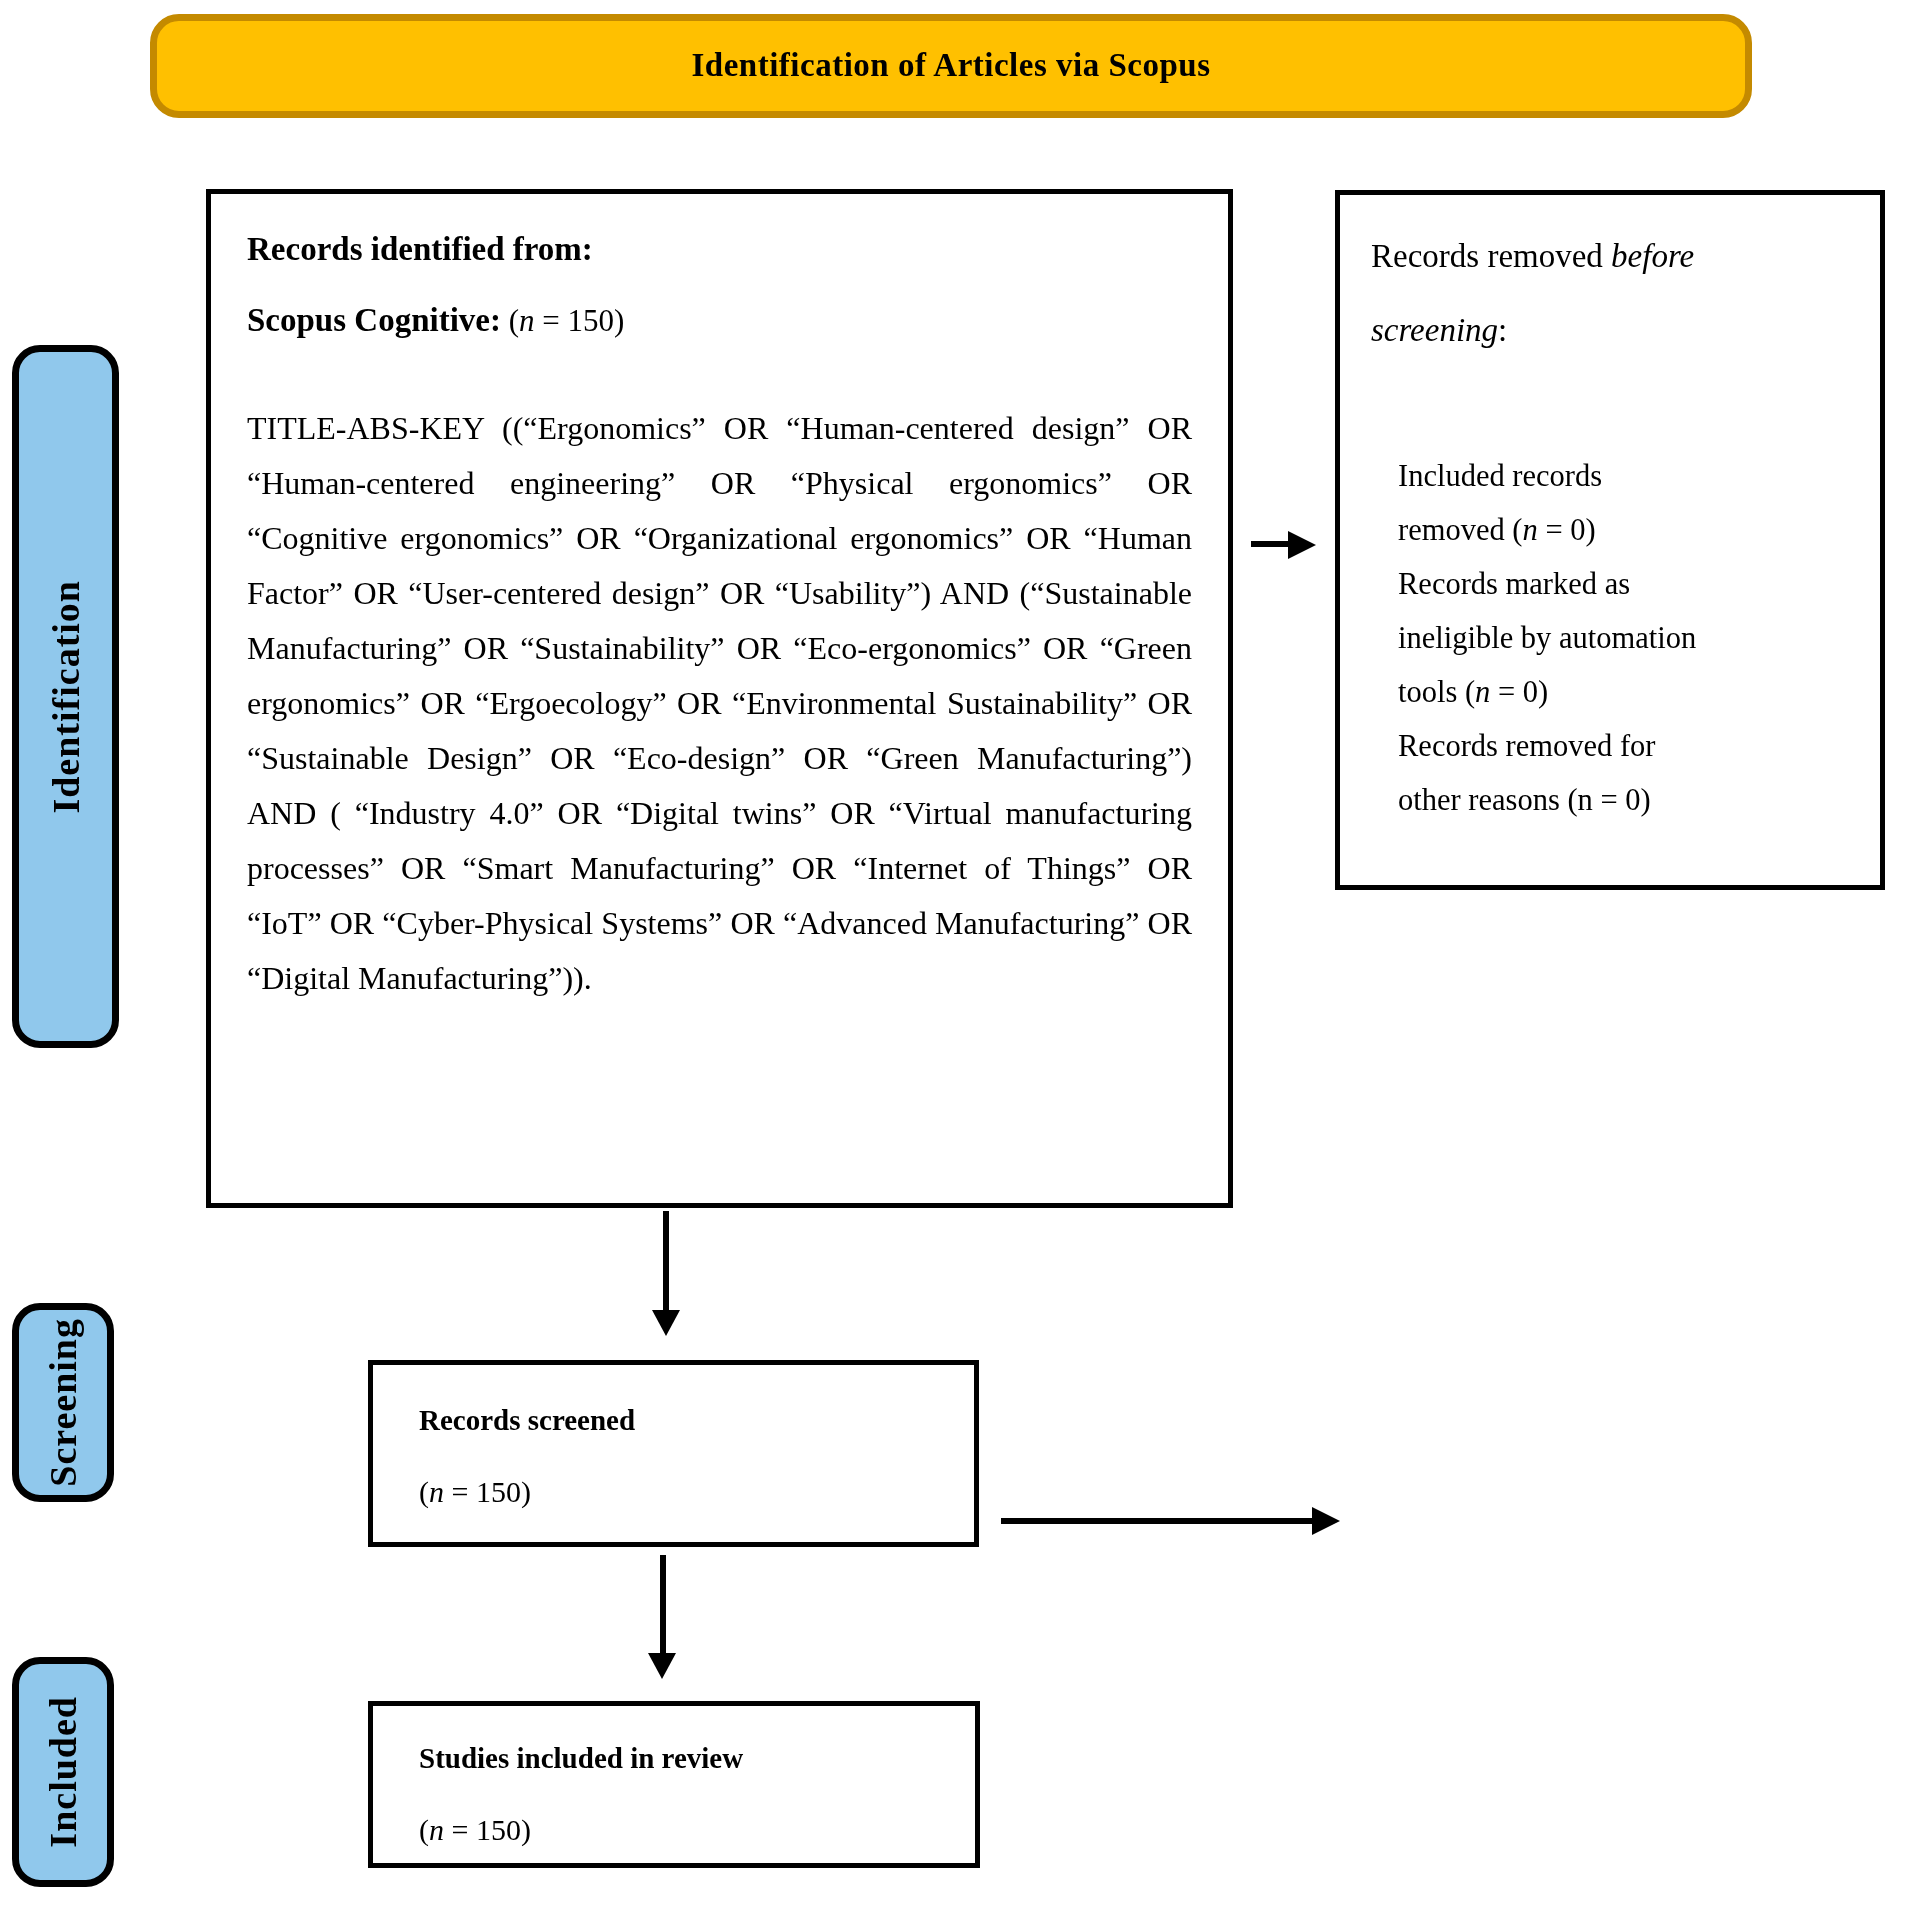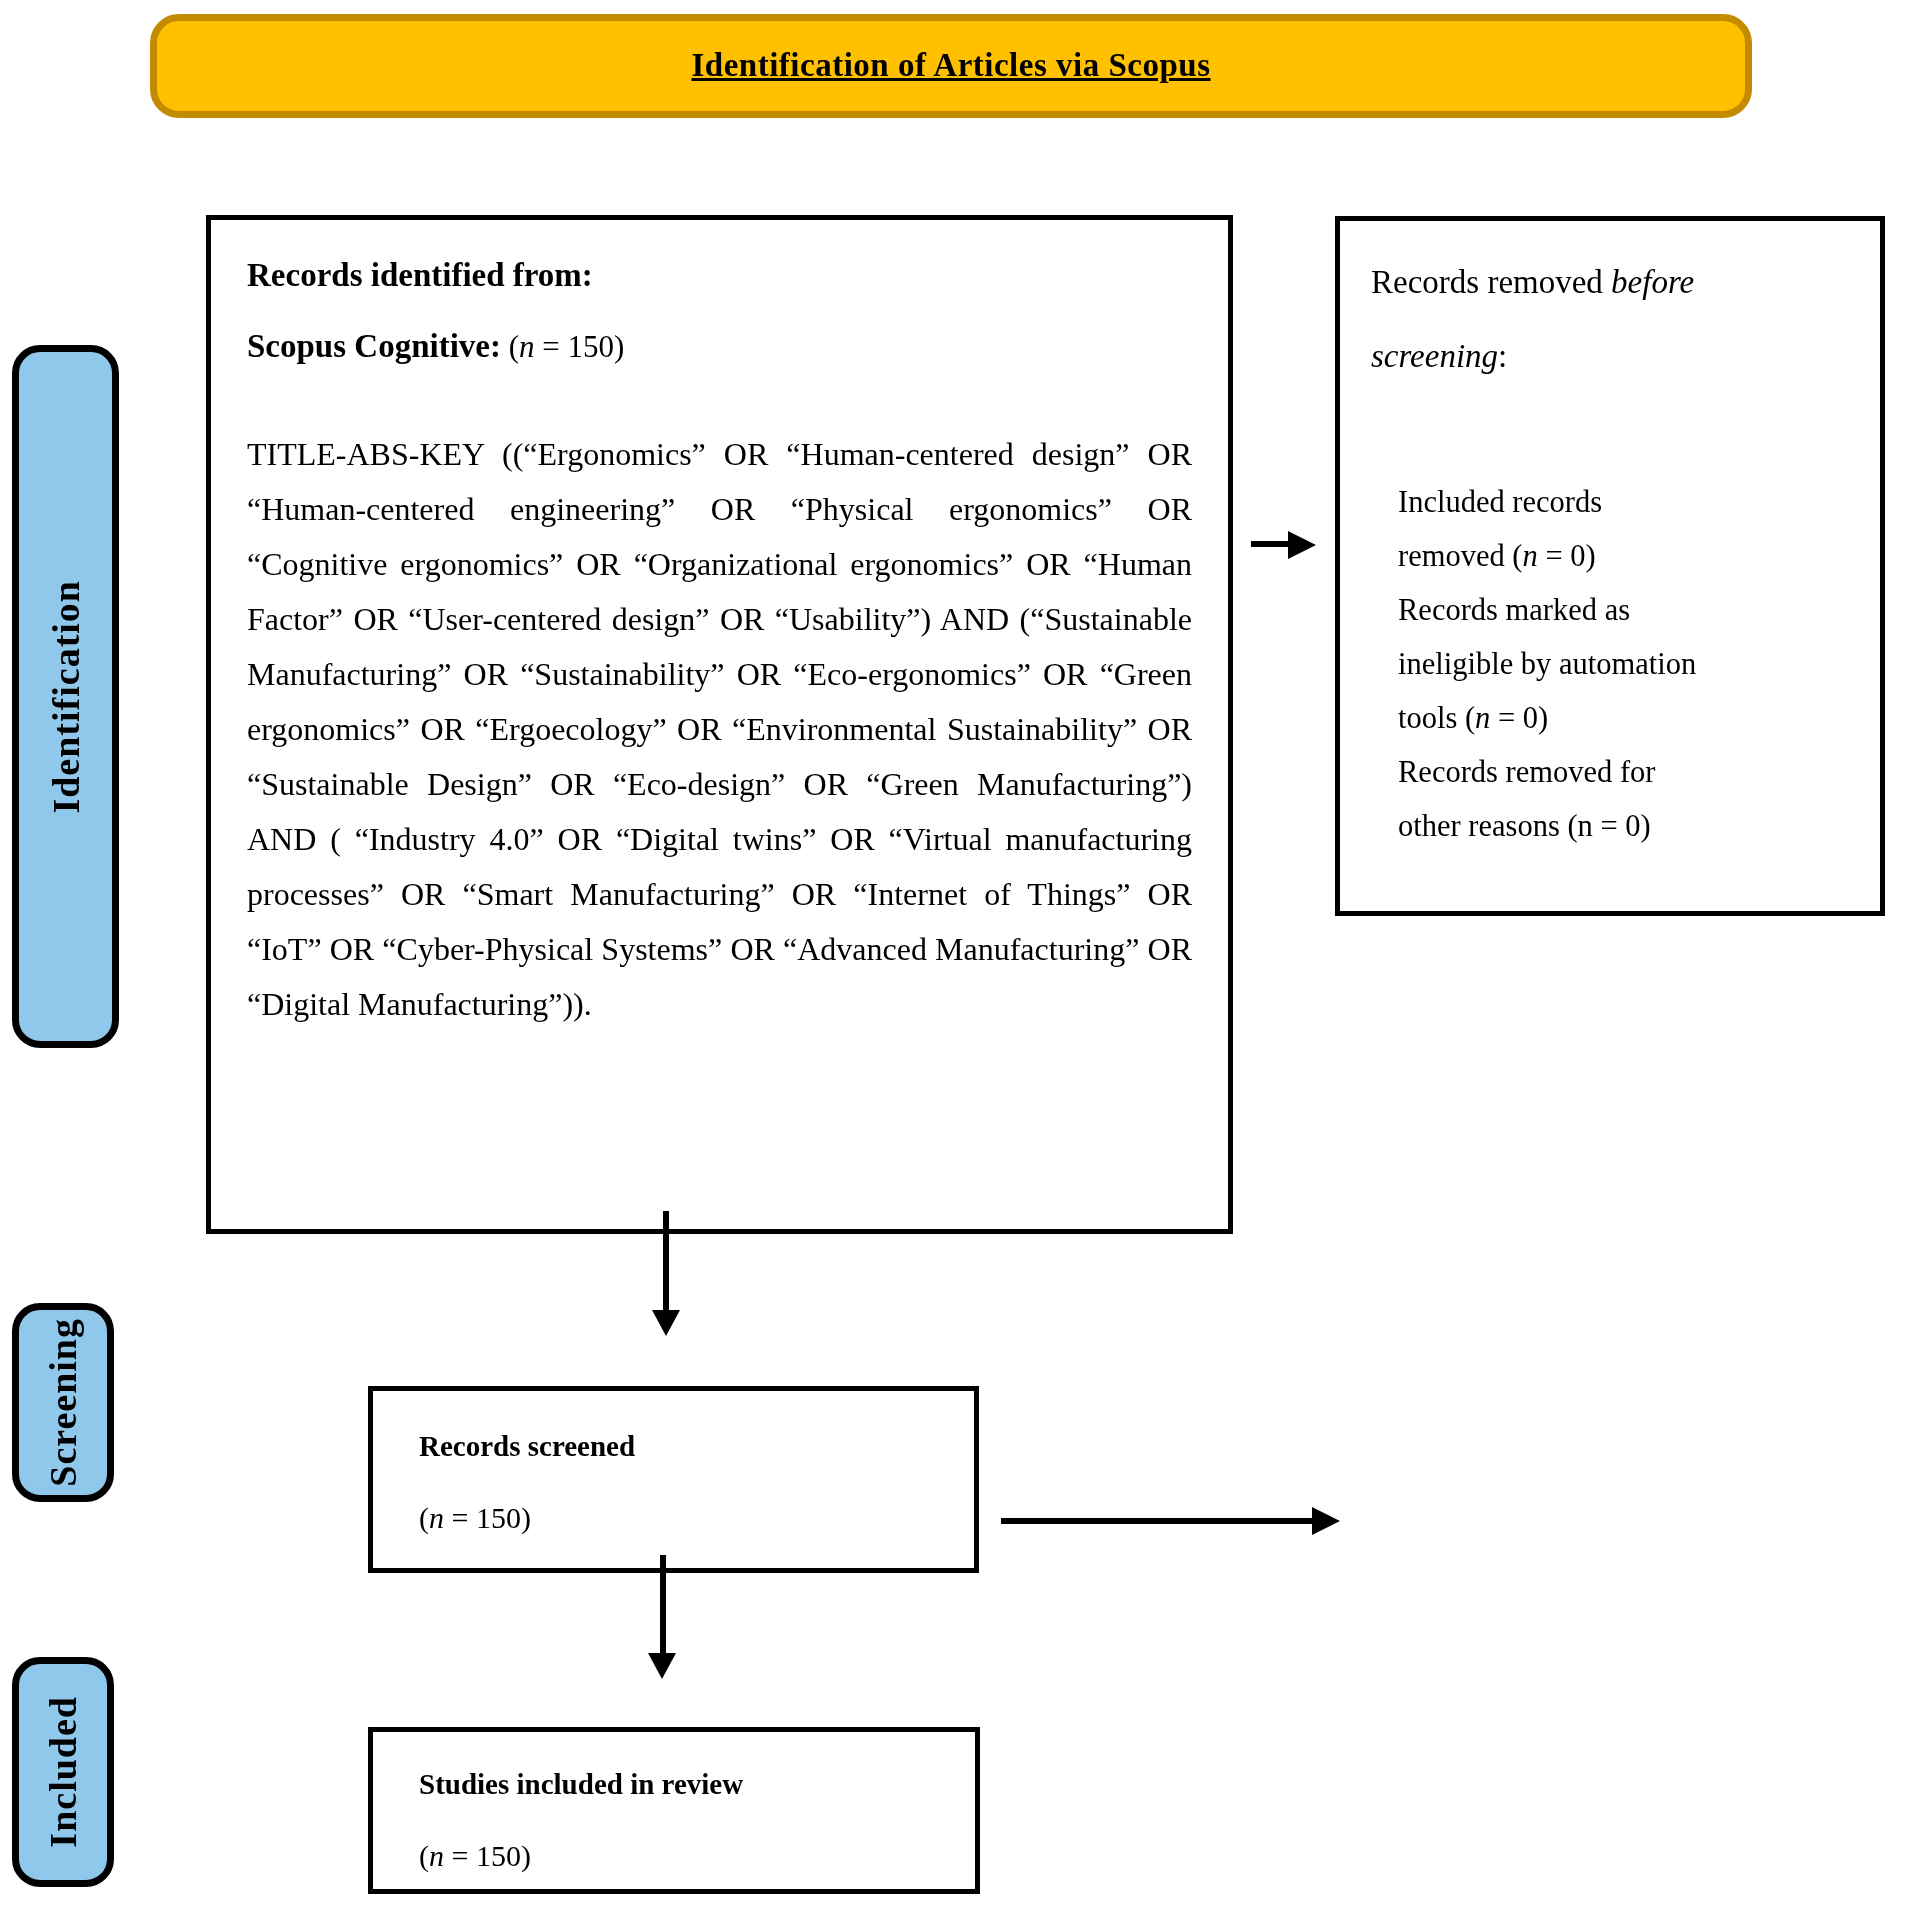--- a/index.html
+++ b/index.html
@@ -7,37 +7,37 @@
     position:relative; width:1926px; height:1914px; background:#ffffff;
     font-family:"Liberation Serif","DejaVu Serif",serif; color:#000; overflow:hidden;
   }
 
   
   .banner {
     position:absolute; left:150px; top:13.5px; width:1602px; height:104px;
     background:#FFC000; border:7.7px solid #C48A00; border-radius:29px;
     display:flex; align-items:center; justify-content:center; box-sizing:border-box;
   }
-  .banner .banner-text { font-weight:bold; font-size:33px; letter-spacing:0.5px;text-decoration:underline; }
+  .banner .banner-text { font-weight:bold; font-size:33px; letter-spacing:0.5px; }
 
   
   .side-label {
     position:absolute; background:#90C8EC; border:7.3px solid #000; border-radius:28px;
     display:flex; align-items:center; justify-content:center; box-sizing:border-box;
   }
   .side-label .vtext {
     writing-mode:vertical-rl; transform:rotate(180deg);
     font-weight:bold; font-size:38px; letter-spacing:1px;
   }
   #label-identification { left:12px;  top:345px;  width:107px; height:703px; }
   #label-screening      { left:12px;  top:1303px; width:102px; height:199px;  }
   #label-included       { left:12px;  top:1657px; width:102px; height:230px;  }
 
   
-  .box { position:absolute; background:#fff; border:5.3px solid #000; box-sizing:border-box;margin-top:26px; }
+  .box { position:absolute; background:#fff; border:5.3px solid #000; box-sizing:border-box; }
 
   #box-identified { left:206px; top:189px; width:1027px; height:1019px; padding:20.3px 36px 0 36px; }
   .idt-heading { font-size:33px; font-weight:bold; line-height:71px; }
   .reg   { font-weight:normal; font-size:31px; }
   .niv   { font-style:italic; }
   .nup   { font-style:normal; }
   .query { margin:45px 0 0 0; font-size:32px; font-weight:normal; line-height:55px; text-align:justify; }
 
   #box-removed { left:1335px; top:190px; width:550px; height:700px; padding:24px 29px 0 31px; }
   .rm-heading { font-size:33px; font-weight:normal; line-height:74px; max-width:397px; }

